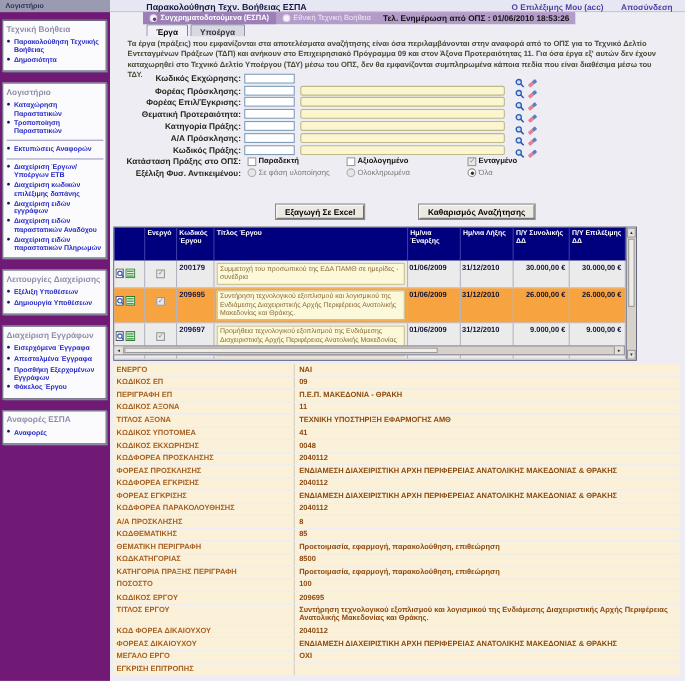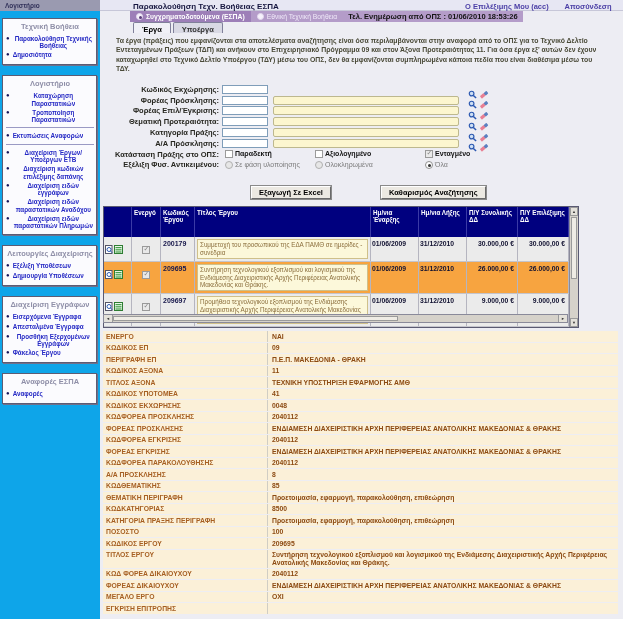--- a/index.html
+++ b/index.html
@@ -21,32 +21,32 @@
   .mradio { width:7px; height:7px; border-radius:50%; border:1px solid #e2d8ee; background:#f6f1fb; position:relative; flex:0 0 auto; }
   .mradio.checked::after { content:""; position:absolute; left:1.5px; top:1.5px; width:3px; height:3px; border-radius:50%; background:#5a3d7a; }
   .update-text { font-size:7.5px; font-weight:bold; color:#141414; padding:0 5px; white-space:nowrap; }
 
   
   .tabs { position:absolute; left:133px; top:22px; display:flex; gap:2px; }
   .tab { height:11px; padding:2px 8px 0; font-size:7.5px; font-weight:bold; border:1px solid #80809a; border-bottom:none; background:#d9d9e4; color:#333; border-radius:2px 2px 0 0; cursor:pointer; }
   .tab.active { background:#f1f1f7; color:#000; }
 
   
-  .sidebar { position:absolute; left:0; top:11px; width:100px; height:608px; background:#0ea5e9; padding:7px 3px 0 2px;text-align:center; }
+  .sidebar { position:absolute; left:0; top:11px; width:100px; height:608px; background:#701a75; padding:7px 3px 0 2px; }
   .sb-box { background:#fbfbfe; border:1px solid #5c5c74; box-shadow:1px 1px 0 #70708a; margin-bottom:10px; padding:2px 2px 4px 3px; }
   .sb-title { font-size:7.5px; font-weight:bold; color:#8f8fa8; padding:1px 0 3px; }
   .sb-item { display:flex; gap:3px; font-size:6.3px; font-weight:bold; color:#2529c4; padding:1px 0; line-height:1.15; cursor:pointer; }
   .sb-bullet { color:#14145c; font-size:6px; line-height:1.3; flex:0 0 auto; }
   .sb-sep { border:none; border-top:1px solid #9a9ac4; margin:3px 0; }
 
   
   .info { position:absolute; left:116px; top:36px; width:482px; font-size:6.9px; font-weight:bold; color:#4a4a38; line-height:1.35; }
 
   
-  .form { position:absolute; left:100px; top:84px; width:523px; }
+  .form { position:absolute; left:100px; top:66px; width:523px; }
   .frow { position:relative; display:flex; align-items:center; height:10.8px; }
   .flabel { width:122px; text-align:right; font-size:7.5px; font-weight:bold; color:#26261f; padding-right:3px; white-space:nowrap; flex:0 0 auto; }
   .finput { width:46px; height:9px; border:1px solid #7f9db9; background:#fff; margin-right:5px; font-size:7px; padding:0 1px; }
   .fyellow { width:186px; height:9px; border:1px solid #bdb88e; border-radius:2px; background:#fcf6cf; font-size:7px; padding:0 1px; }
   .ficons { position:absolute; left:368px; top:0.5px; display:flex; gap:2px; align-items:center; }
   .opt { position:absolute; display:flex; align-items:center; gap:2px; font-size:7px; white-space:nowrap; top:1px; }
   .opt .olabel { color:#7a7a7a; }
   .opt.bold .olabel { color:#141414; font-weight:bold; }
   .radio { width:8px; height:8px; border-radius:50%; border:1px solid #909090; background:#fdfdfd; position:relative; flex:0 0 auto; }
   .radio.dim { background:#e6e6e6; border-color:#b0b0b0; }
@@ -290,20 +290,37 @@
           <span><svg width="10" height="9" viewBox="0 0 10 10">
               <g transform="rotate(-40 5 5)">
                 <rect x="0.2" y="3.5" width="5.8" height="3.6" rx="0.8" fill="#e87f93"></rect>
                 <rect x="5.6" y="3.5" width="4" height="3.6" rx="0.8" fill="#5b80c0"></rect>
               </g>
             </svg></span>
         </div>
       </div>
       <div class="frow">
         <div class="flabel">Α/Α Πρόσκλησης:</div>
+        <input class="finput" type="text" style="">
+        <input class="fyellow" type="text" style="">
+        <div class="ficons">
+          <span><svg width="9" height="9" viewBox="0 0 10 10">
+              <circle cx="4" cy="4" r="2.6" fill="#cfe0f4" stroke="#2b58b0" stroke-width="1.3"></circle>
+              <line x1="6" y1="6" x2="9" y2="9" stroke="#2b58b0" stroke-width="1.6"></line>
+            </svg></span>
+          <span><svg width="10" height="9" viewBox="0 0 10 10">
+              <g transform="rotate(-40 5 5)">
+                <rect x="0.2" y="3.5" width="5.8" height="3.6" rx="0.8" fill="#e87f93"></rect>
+                <rect x="5.6" y="3.5" width="4" height="3.6" rx="0.8" fill="#5b80c0"></rect>
+              </g>
+            </svg></span>
+        </div>
+      </div>
+      <div class="frow">
+        <div class="flabel">Κωδικός Πράξης:</div>
         <input class="finput" type="text" style="">
         <input class="fyellow" type="text" style="">
         <div class="ficons">
           <span><svg width="9" height="9" viewBox="0 0 10 10">
               <circle cx="4" cy="4" r="2.6" fill="#cfe0f4" stroke="#2b58b0" stroke-width="1.3"></circle>
               <line x1="6" y1="6" x2="9" y2="9" stroke="#2b58b0" stroke-width="1.6"></line>
             </svg></span>
           <span><svg width="10" height="9" viewBox="0 0 10 10">
               <g transform="rotate(-40 5 5)">
                 <rect x="0.2" y="3.5" width="5.8" height="3.6" rx="0.8" fill="#e87f93"></rect>

